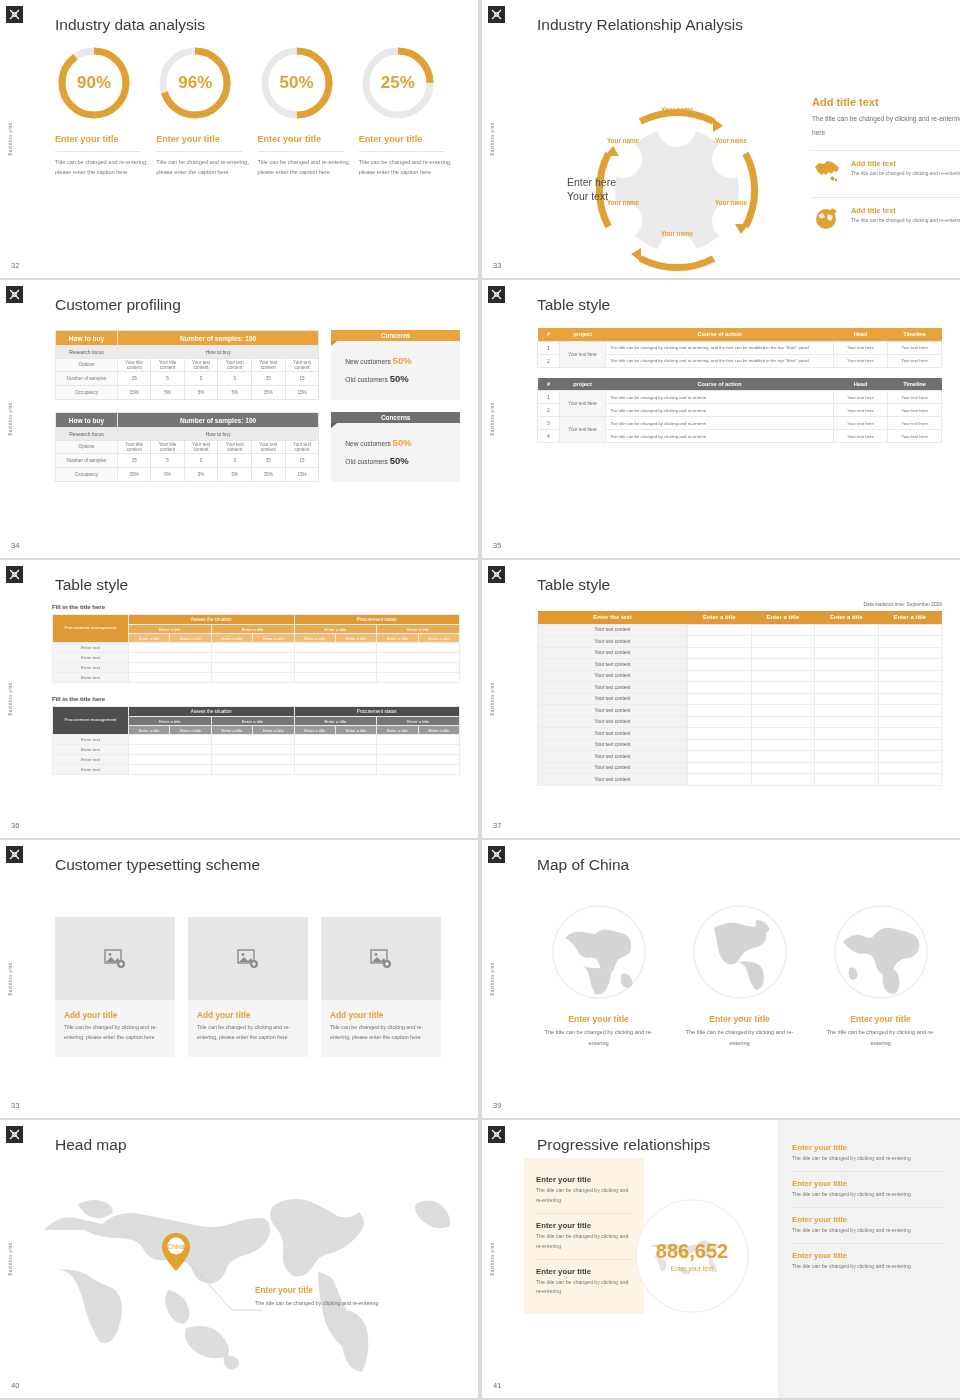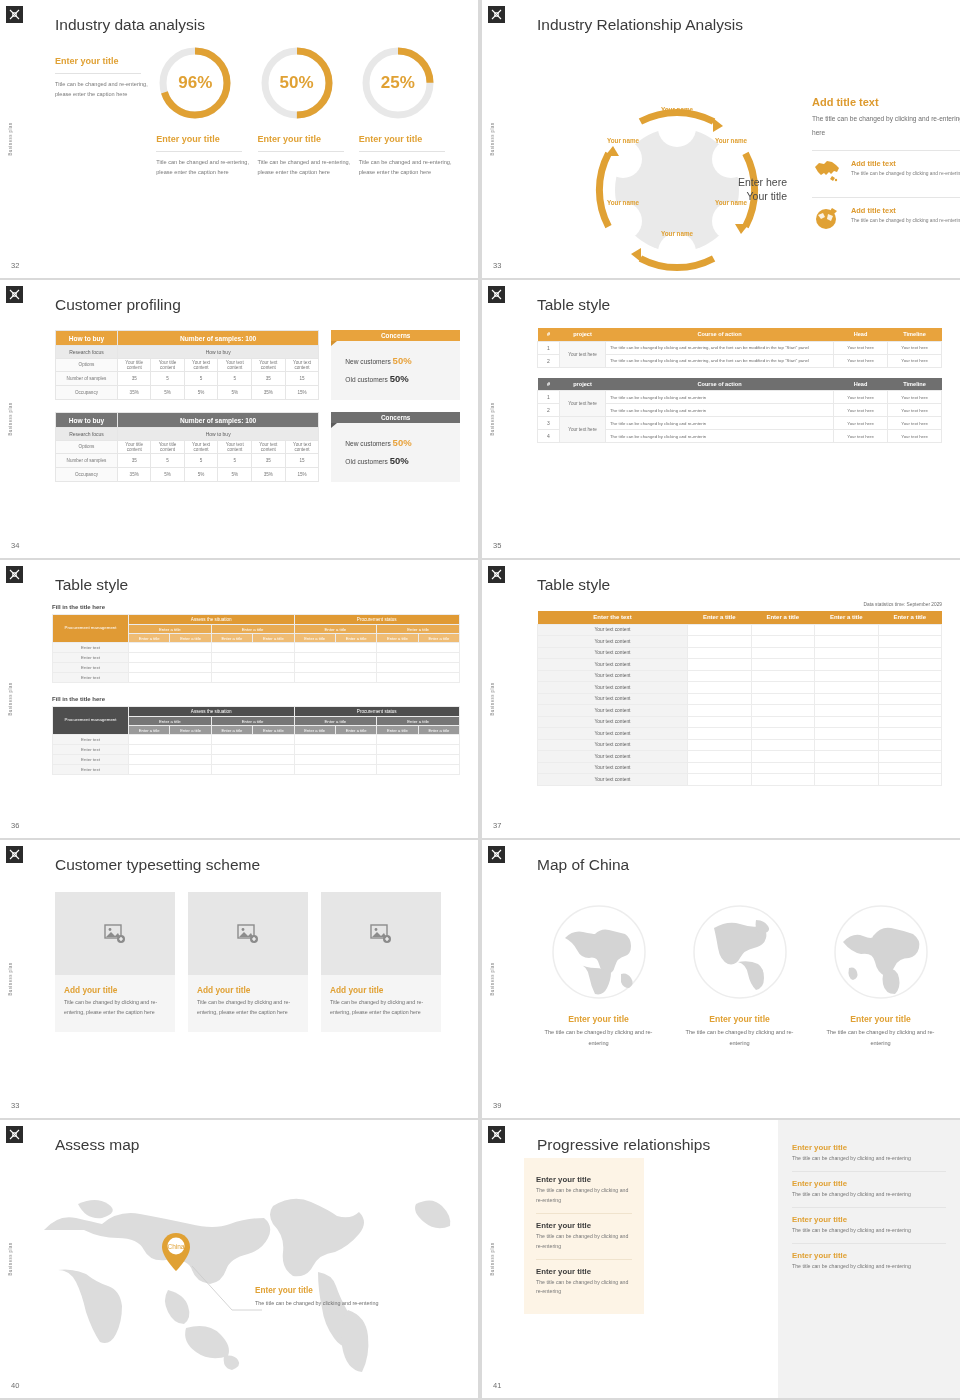--- a/index.html
+++ b/index.html
@@ -56,21 +56,21 @@
   }
   .donut-title { color:#e0a134; font-weight:bold; font-size:9px; margin-top:12px; }
   .donut-rule { border-top:1px solid #e2e2e2; margin:7px 0 6px; width:86px; }
   .donut-desc { font-size:5.6px; color:#7a7a7a; line-height:1.7; }
 
   
   .circ-wrap { position:absolute; left:30px; top:46px; width:220px; height:200px; }
   .circ-wrap svg { position:absolute; left:0; top:0; }
   .circ-center {
     position:absolute; left:0; right:0; top:50%; transform:translateY(-50%);
-    text-align:right; font-size:10.5px; color:#4a4a4a; line-height:1.3;
+    text-align:left; font-size:10.5px; color:#4a4a4a; line-height:1.3;
   }
   .ring-lab {
     position:absolute; text-align:center; font-size:6.3px; color:#e0a134;
     font-weight:bold; line-height:1.25; width:40px;
   }
   .right33 { position:absolute; left:275px; top:52px; width:180px; }
   .r33-h { font-size:11px; font-weight:bold; color:#dd9a2e; }
   .r33-p { font-size:6.6px; color:#6f6f6f; line-height:2.1; margin-top:4px; }
   .r33-div { border-top:1px solid #e5e5e5; margin:10px 0 8px; }
   .r33-row { display:flex; gap:9px; margin-bottom:9px; align-items:flex-start; }
@@ -178,20 +178,27 @@
           <circle cx="5.5" cy="5.5" r="2" fill="none" stroke="#fff" stroke-width="1"></circle>
         </svg>
       </div>
     <div class="side-label">Business plan</div>
     <div class="pagenum">32</div>
     <div class="s-title">Industry data analysis</div>
     <div class="body">
       <div class="donuts">
 
         <div class="donut-col">
+          <div class="donut-wrap">
+            <svg width="78" height="78" viewBox="0 0 78 78">
+              <circle cx="39" cy="39" r="32" fill="none" stroke="#e8e8e8" stroke-width="7"></circle>
+              <circle cx="39" cy="39" r="32" fill="none" stroke="#e0a134" stroke-width="7" stroke-dasharray="181 201" transform="rotate(-90 39 39)"></circle>
+            </svg>
+            <div class="donut-pct">90%</div>
+          </div>
           <div class="donut-title">Enter your title</div>
           <div class="donut-rule"></div>
           <div class="donut-desc">Title can be changed and re-entering, please enter the caption here</div>
         </div>
 
         <div class="donut-col">
           <div class="donut-wrap">
             <svg width="78" height="78" viewBox="0 0 78 78">
               <circle cx="39" cy="39" r="32" fill="none" stroke="#e8e8e8" stroke-width="7"></circle>
               <circle cx="39" cy="39" r="32" fill="none" stroke="#e0a134" stroke-width="7" stroke-dasharray="141 201" transform="rotate(-90 39 39)"></circle>
@@ -261,21 +268,21 @@
               <path d="M -68.5 36.6 A 78 78 0 0 1 -68.5 -36.6"></path>
             </g>
             <polygon points="36,-72 46,-64 36,-58" fill="#e0a134"></polygon>
             <polygon points="72,34 64,44 58,34" fill="#e0a134"></polygon>
             <polygon points="-36,72 -46,64 -36,58" fill="#e0a134"></polygon>
             <polygon points="-72,-34 -64,-44 -58,-34" fill="#e0a134"></polygon>
           </g>
         </svg>
         <div class="circ-center">
           <span>Enter here</span><br>
-          <span>Your title</span>
+          <span>Your text</span>
         </div>
         <div class="ring-lab" style="left:90px; top:16px;">Your name</div>
         <div class="ring-lab" style="left:144px;top:47px;">Your name</div>
         <div class="ring-lab" style="left:144px;top:109px;">Your name</div>
         <div class="ring-lab" style="left:90px; top:140px;">Your name</div>
         <div class="ring-lab" style="left:36px; top:109px;">Your name</div>
         <div class="ring-lab" style="left:36px; top:47px;">Your name</div>
       </div>
 
       <div class="right33">
@@ -756,21 +763,21 @@
   <div class="slide">
     <div class="logo-badge">
         <svg width="11" height="11" viewBox="0 0 11 11">
           <path d="M1 1 L10 10 M10 1 L1 10" stroke="#fff" stroke-width="1.1" fill="none"></path>
           <circle cx="5.5" cy="5.5" r="2" fill="none" stroke="#fff" stroke-width="1"></circle>
         </svg>
       </div>
     <div class="side-label">Business plan</div>
     <div class="pagenum">33</div>
     <div class="s-title">Customer typesetting scheme</div>
-    <div class="body" style="top:52px;">
+    <div class="body" style="top:77px;">
       <div class="cards">
         <div class="card">
           <div class="card-img">
             <svg width="22" height="20" viewBox="0 0 22 20">
                 <rect x="1" y="1" width="16" height="13" fill="none" stroke="#8c8c8c" stroke-width="1.4"></rect>
                 <circle cx="6" cy="5.5" r="1.4" fill="#8c8c8c"></circle>
                 <path d="M2 13 L7 8 L11 12 L14 9 L16 13 Z" fill="#8c8c8c"></path>
                 <circle cx="17" cy="15" r="4" fill="#8c8c8c"></circle>
                 <path d="M17 13 v4 M15 15 h4" stroke="#fff" stroke-width="1.2"></path>
               </svg>
@@ -868,21 +875,21 @@
 
   <div class="slide">
     <div class="logo-badge">
         <svg width="11" height="11" viewBox="0 0 11 11">
           <path d="M1 1 L10 10 M10 1 L1 10" stroke="#fff" stroke-width="1.1" fill="none"></path>
           <circle cx="5.5" cy="5.5" r="2" fill="none" stroke="#fff" stroke-width="1"></circle>
         </svg>
       </div>
     <div class="side-label">Business plan</div>
     <div class="pagenum">40</div>
-    <div class="s-title">Assess map</div>
+    <div class="s-title">Head map</div>
     <div class="body" style="top:40px; left:18px; right:10px;">
       <svg width="450" height="215" viewBox="0 0 450 215" style="position:absolute; left:0; top:0;">
         <g fill="#dcdcdc">
           <path d="M26 70 q14-16 32-12 t26 6 q16-14 38-10 t50 10 q24 6 40 0 t34 -6 q10 8 4 20 t-20 16 q-18 4 -22 16 t-16 14 q-14-2 -18-14 t-26 -10 q-16 2 -22 -10 t-26 -12 q-18 0 -34 -8z"></path>
           <path d="M40 110 q12 0 18 12 t10 30 q6 18 14 30 q10 4 16 -8 t6 -28 q-2 -16 -14 -20 t-22 -12 q-14 -6 -28 -4z"></path>
           <path d="M150 130 q16 4 20 16 t-4 18 q-10 0 -16 -12 t0 -22z"></path>
           <path d="M168 168 q22 -6 34 6 t8 22 q-18 6 -32 -4 t-10 -24z"></path>
           <path d="M206 196 q10 -2 14 4 t-6 10 q-10 -2 -8 -14z"></path>
           <path d="M255 46 q20 -12 38 -4 t26 14 q14 4 22 -4 q10 10 0 22 t-24 18 q-16 2 -22 14 t-20 10 q-12 -8 -10 -24 t-10 -28 q-6 -10 0 -18z"></path>
           <path d="M300 112 q14 2 18 14 t12 26 q10 16 8 32 q-12 8 -22 -6 t-12 -30 q-4 -18 -4 -36z"></path>
@@ -944,15 +951,31 @@
       <div class="pr-item">
         <div class="pr-h">Enter your title</div>
         <div class="pr-p">The title can be changed by clicking and re-entering</div>
       </div>
       <div class="pr-item">
         <div class="pr-h">Enter your title</div>
         <div class="pr-p">The title can be changed by clicking and re-entering</div>
       </div>
     </div>
 
+    <div class="pr-circ">
+      <svg width="116" height="116" viewBox="0 0 116 116">
+        <circle cx="58" cy="58" r="56" fill="#fff" stroke="#ededed" stroke-width="1.2"></circle>
+        <g fill="#e3e3e3" transform="translate(10,34) scale(0.215)">
+          <path d="M26 70 q14-16 32-12 t26 6 q16-14 38-10 t50 10 q24 6 40 0 t34 -6 q10 8 4 20 t-20 16 q-18 4 -22 16 t-16 14 q-14-2 -18-14 t-26 -10 q-16 2 -22 -10 t-26 -12 q-18 0 -34 -8z"></path>
+          <path d="M40 110 q12 0 18 12 t10 30 q6 18 14 30 q10 4 16 -8 t6 -28 q-2 -16 -14 -20 t-22 -12 q-14 -6 -28 -4z"></path>
+          <path d="M168 168 q22 -6 34 6 t8 22 q-18 6 -32 -4 t-10 -24z"></path>
+          <path d="M255 46 q20 -12 38 -4 t26 14 q14 4 22 -4 q10 10 0 22 t-24 18 q-16 2 -22 14 t-20 10 q-12 -8 -10 -24 t-10 -28 q-6 -10 0 -18z"></path>
+          <path d="M300 112 q14 2 18 14 t12 26 q10 16 8 32 q-12 8 -22 -6 t-12 -30 q-4 -18 -4 -36z"></path>
+        </g>
+      </svg>
+      <div class="pr-num">
+        <div class="n">886,652</div>
+        <div class="t">Enter your text</div>
+      </div>
+    </div>
   </div>
 
 </div>
 
 </body></html>

